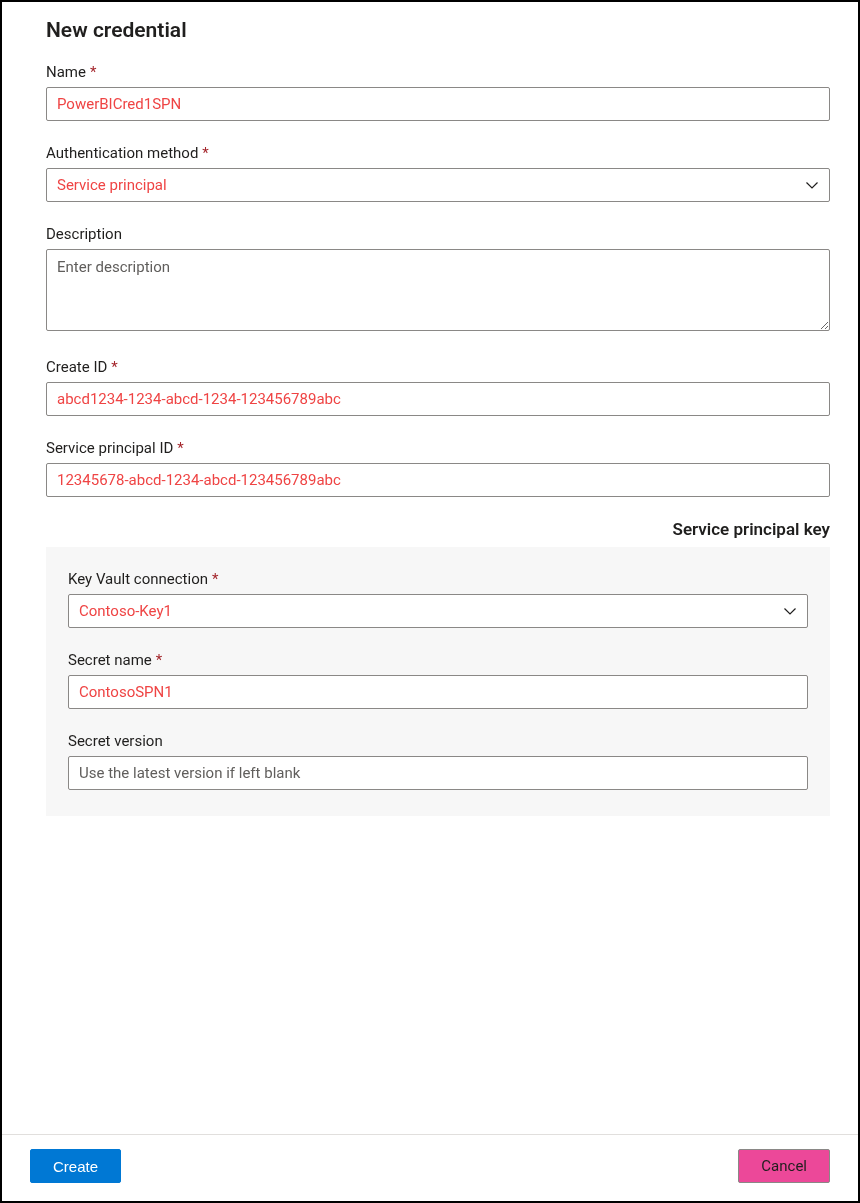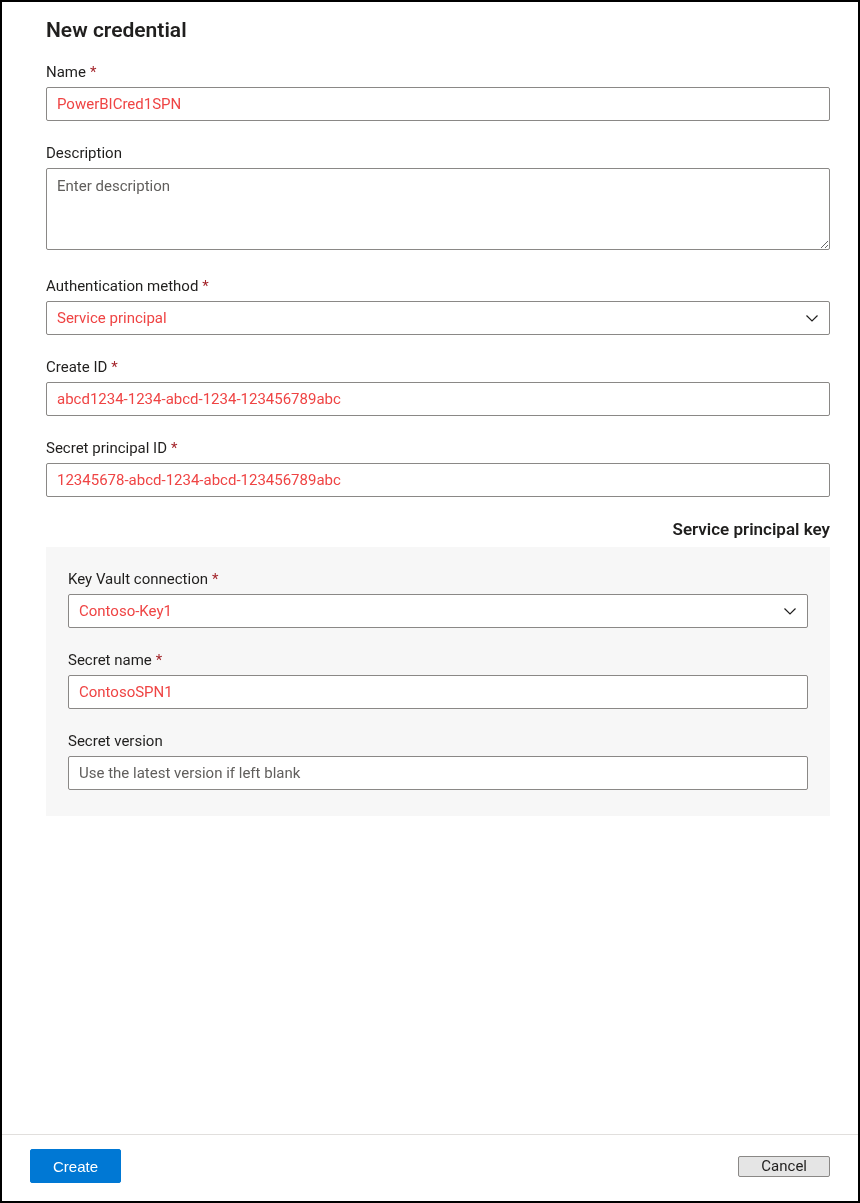--- a/index.html
+++ b/index.html
@@ -93,73 +93,73 @@
       color: #ffffff;
       border: 1px solid #0078d4;
       font-size: 15px;
       height: 34px;
       padding: 0 22px;
       border-radius: 2px;
       cursor: pointer;
       font-family: Liberation Sans, sans-serif;
     }
     .btn-default {
-      background: #e5e5e5;
+      background: #ec4899;
       color: #201f1e;
       border: 1px solid #8a8886;
       font-size: 15px;
-      height: 21px;
+      height: 34px;
       padding: 0 22px;
       border-radius: 2px;
       cursor: pointer;
       font-family: inherit;
     }
   </style>
 </head>
 <body>
 
 <div class="pane">
   <h1 class="pane-title">New credential</h1>
 
   <div class="field">
     <label class="field-label">
       <span>Name</span><span class="req">*</span>
     </label>
     <input class="text-input" type="text" value="PowerBICred1SPN" style="">
   </div>
 
   <div class="field">
-    <label class="field-label">Description</label>
-    <textarea class="textarea" placeholder="Enter description" style=""></textarea>
-  </div>
-
-  <div class="field">
     <label class="field-label">
       <span>Authentication method</span><span class="req">*</span>
     </label>
     <div class="select-box" role="combobox">
       <span>Service principal</span>
       <span class="chevron">
         <svg width="14" height="14" viewBox="0 0 14 14">
             <path d="M1.5 4.5 L7 10 L12.5 4.5" fill="none" stroke="#201f1e" stroke-width="1.2"></path>
           </svg>
       </span>
     </div>
   </div>
 
   <div class="field">
+    <label class="field-label">Description</label>
+    <textarea class="textarea" placeholder="Enter description" style=""></textarea>
+  </div>
+
+  <div class="field">
     <label class="field-label">
       <span>Create ID</span><span class="req">*</span>
     </label>
     <input class="text-input" type="text" value="abcd1234-1234-abcd-1234-123456789abc" style="">
   </div>
 
   <div class="field">
     <label class="field-label">
-      <span>Secret principal ID</span><span class="req">*</span>
+      <span>Service principal ID</span><span class="req">*</span>
     </label>
     <input class="text-input" type="text" value="12345678-abcd-1234-abcd-123456789abc" style="">
   </div>
 
   <div class="group-label">Service principal key</div>
   <div class="group-box">
 
     <div class="field">
       <label class="field-label">
         <span>Key Vault connection</span><span class="req">*</span>

